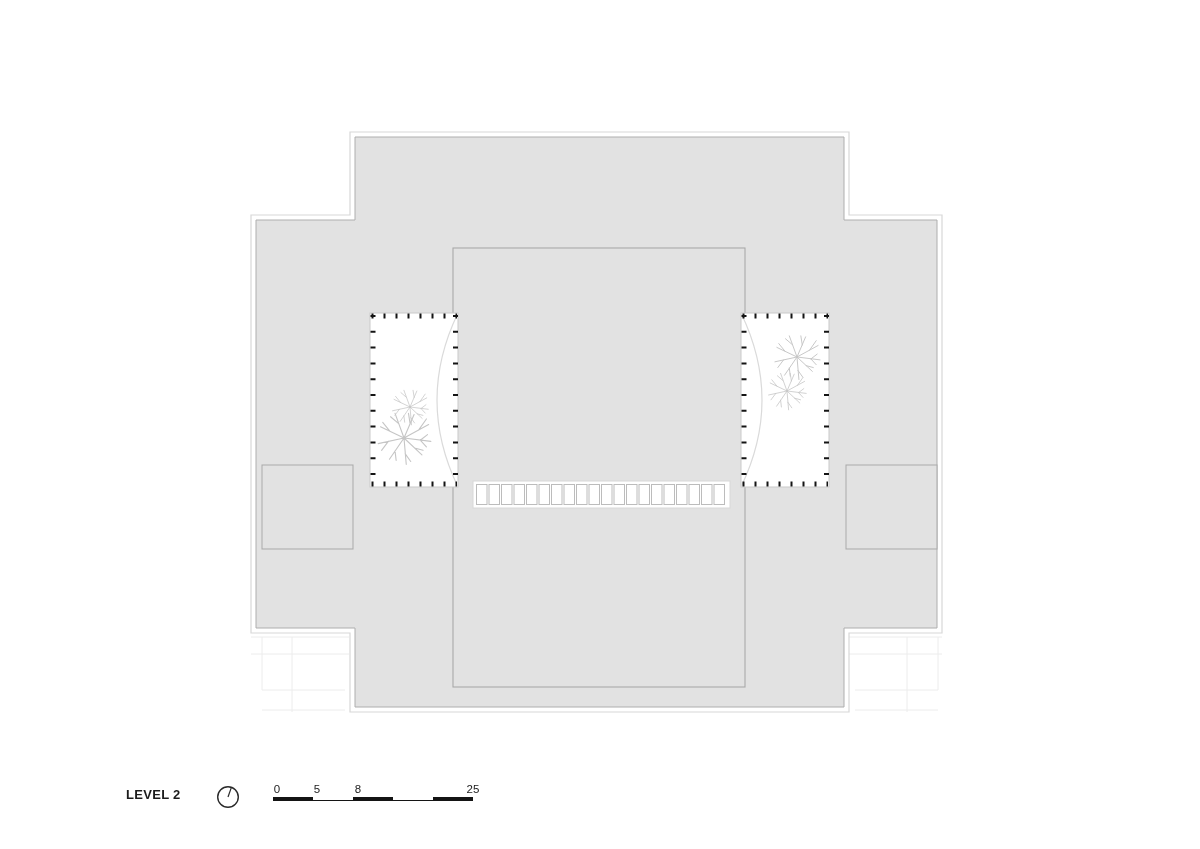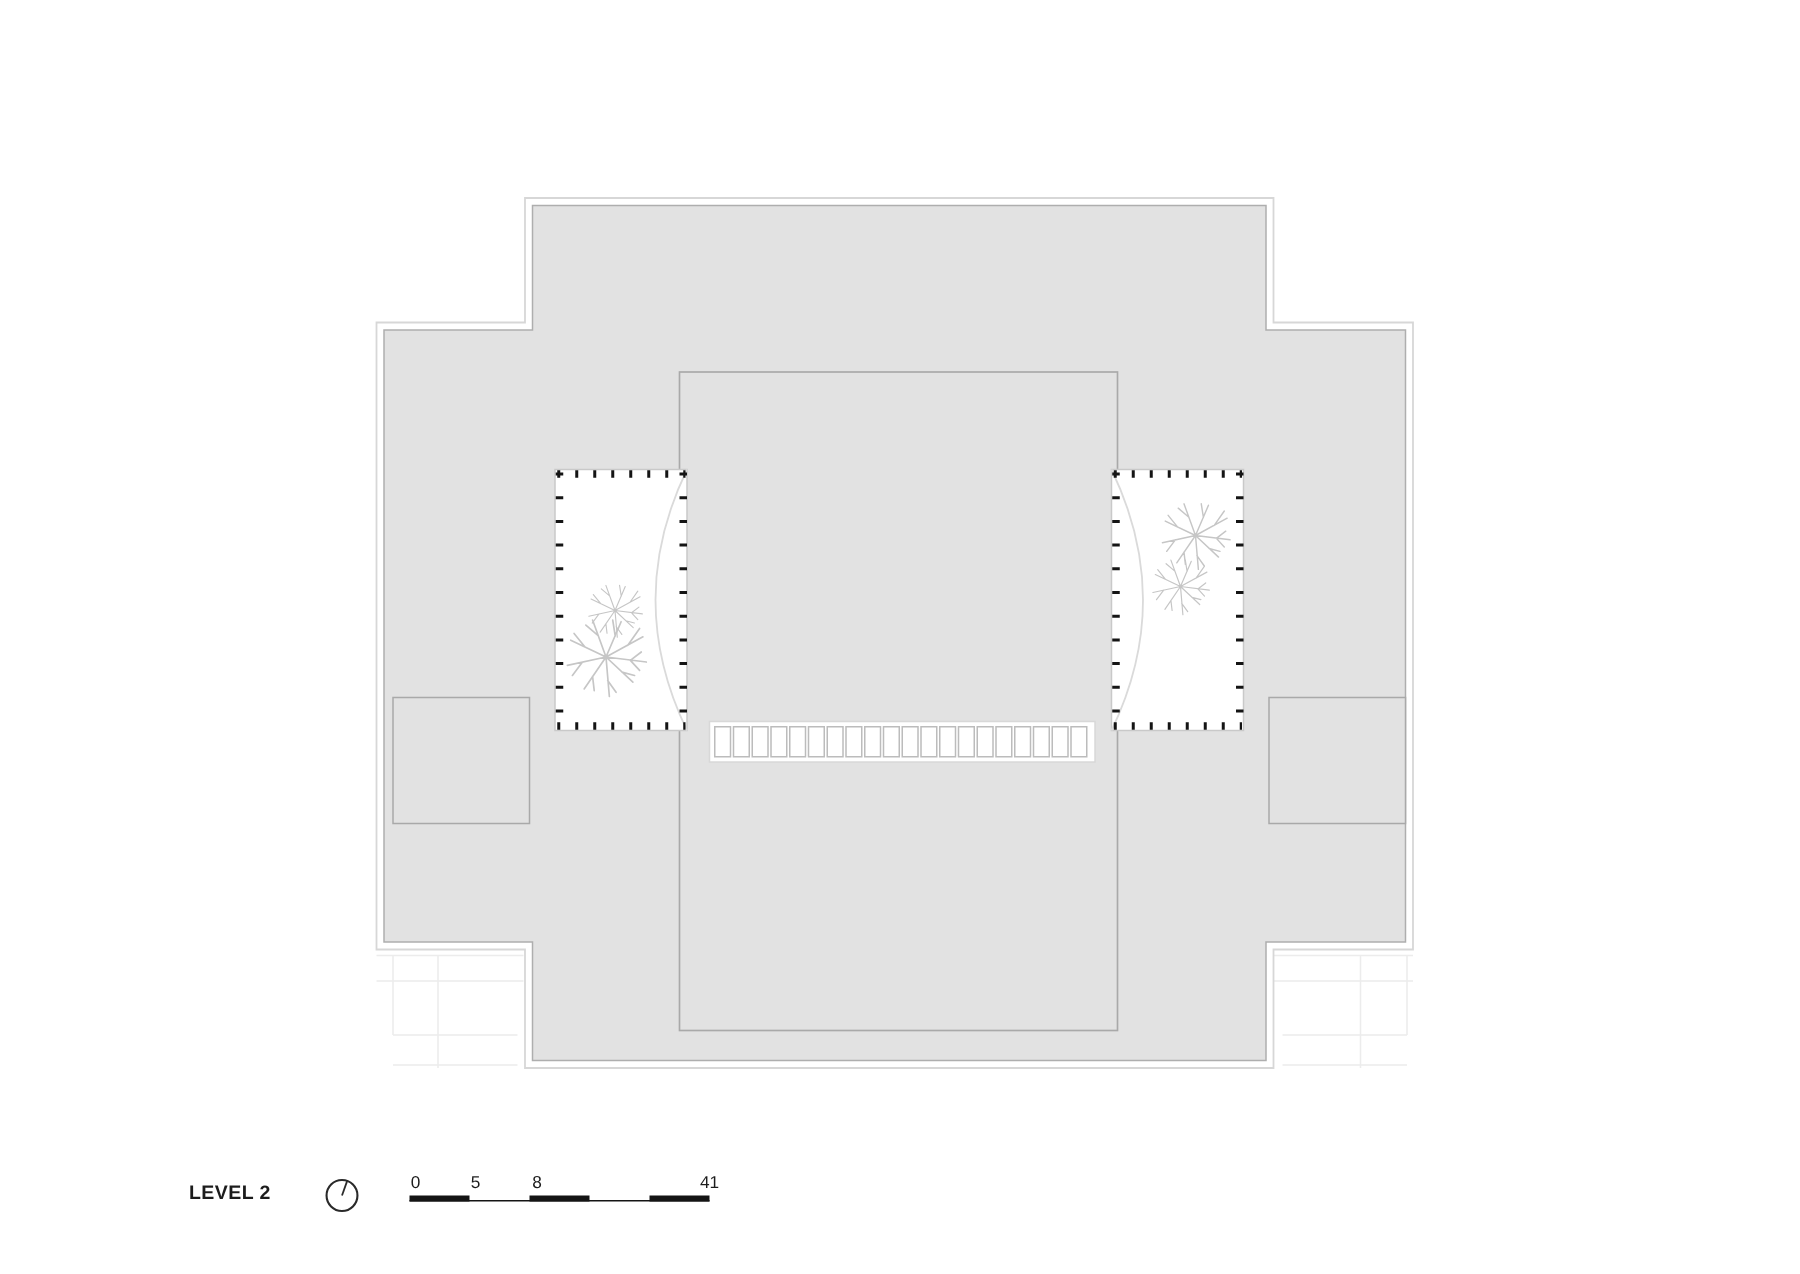--- a/index.html
+++ b/index.html
@@ -118,21 +118,21 @@
 
     <svg class="compass" width="26" height="26" viewBox="0 0 26 26">
       <circle cx="13" cy="13" r="10.3" fill="none" stroke="#2a2a2a" stroke-width="1.4"></circle>
       <line x1="13" y1="13" x2="16.4" y2="3.4" stroke="#2a2a2a" stroke-width="1.2"></line>
     </svg>
 
     <div class="scalebar">
       <span class="lbl" style="left:4px">0</span>
       <span class="lbl" style="left:44px">5</span>
       <span class="lbl" style="left:85px">8</span>
-      <span class="lbl" style="left:200px">41</span>
+      <span class="lbl" style="left:200px">25</span>
       <div class="baseline"></div>
       <div class="seg s1"></div>
       <div class="seg s2"></div>
       <div class="seg s3"></div>
     </div>
   </div>
 
 </div>
 
 </body></html>

